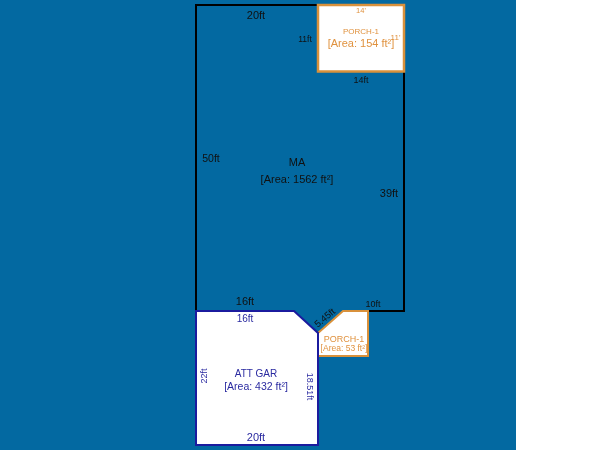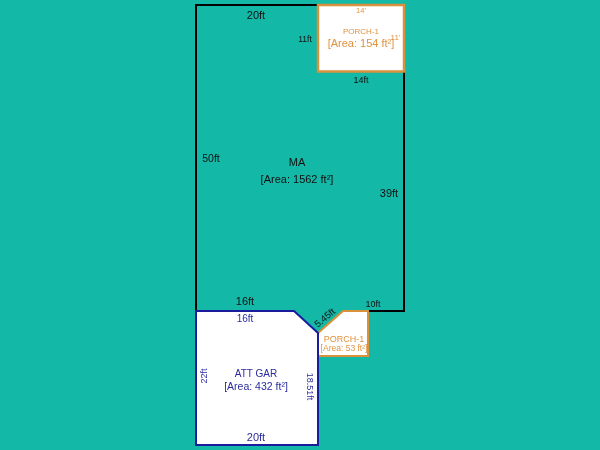--- a/index.html
+++ b/index.html
@@ -1,16 +1,16 @@
 <!DOCTYPE html>
 <html><head>
 <meta charset="utf-8">
 <style>
   html,body{margin:0;padding:0;background:#ffffff;}
-  .wrap{width:600px;height:450px;position:relative;background:#14b8a6;overflow:hidden;}
+  .wrap{width:516px;height:450px;position:relative;background:#0369a1;overflow:hidden;}
   svg{position:absolute;left:0;top:0;}
   text{font-family:"Liberation Sans", sans-serif;}
 </style>
 </head>
 <body>
 <div class="wrap">
 <svg width="600" height="450" viewBox="0 0 600 450">
 
   <path d="M196,311 L196,5 L404,5 L404,311 L368,311" fill="none" stroke="#000000" stroke-width="2"></path>
 

